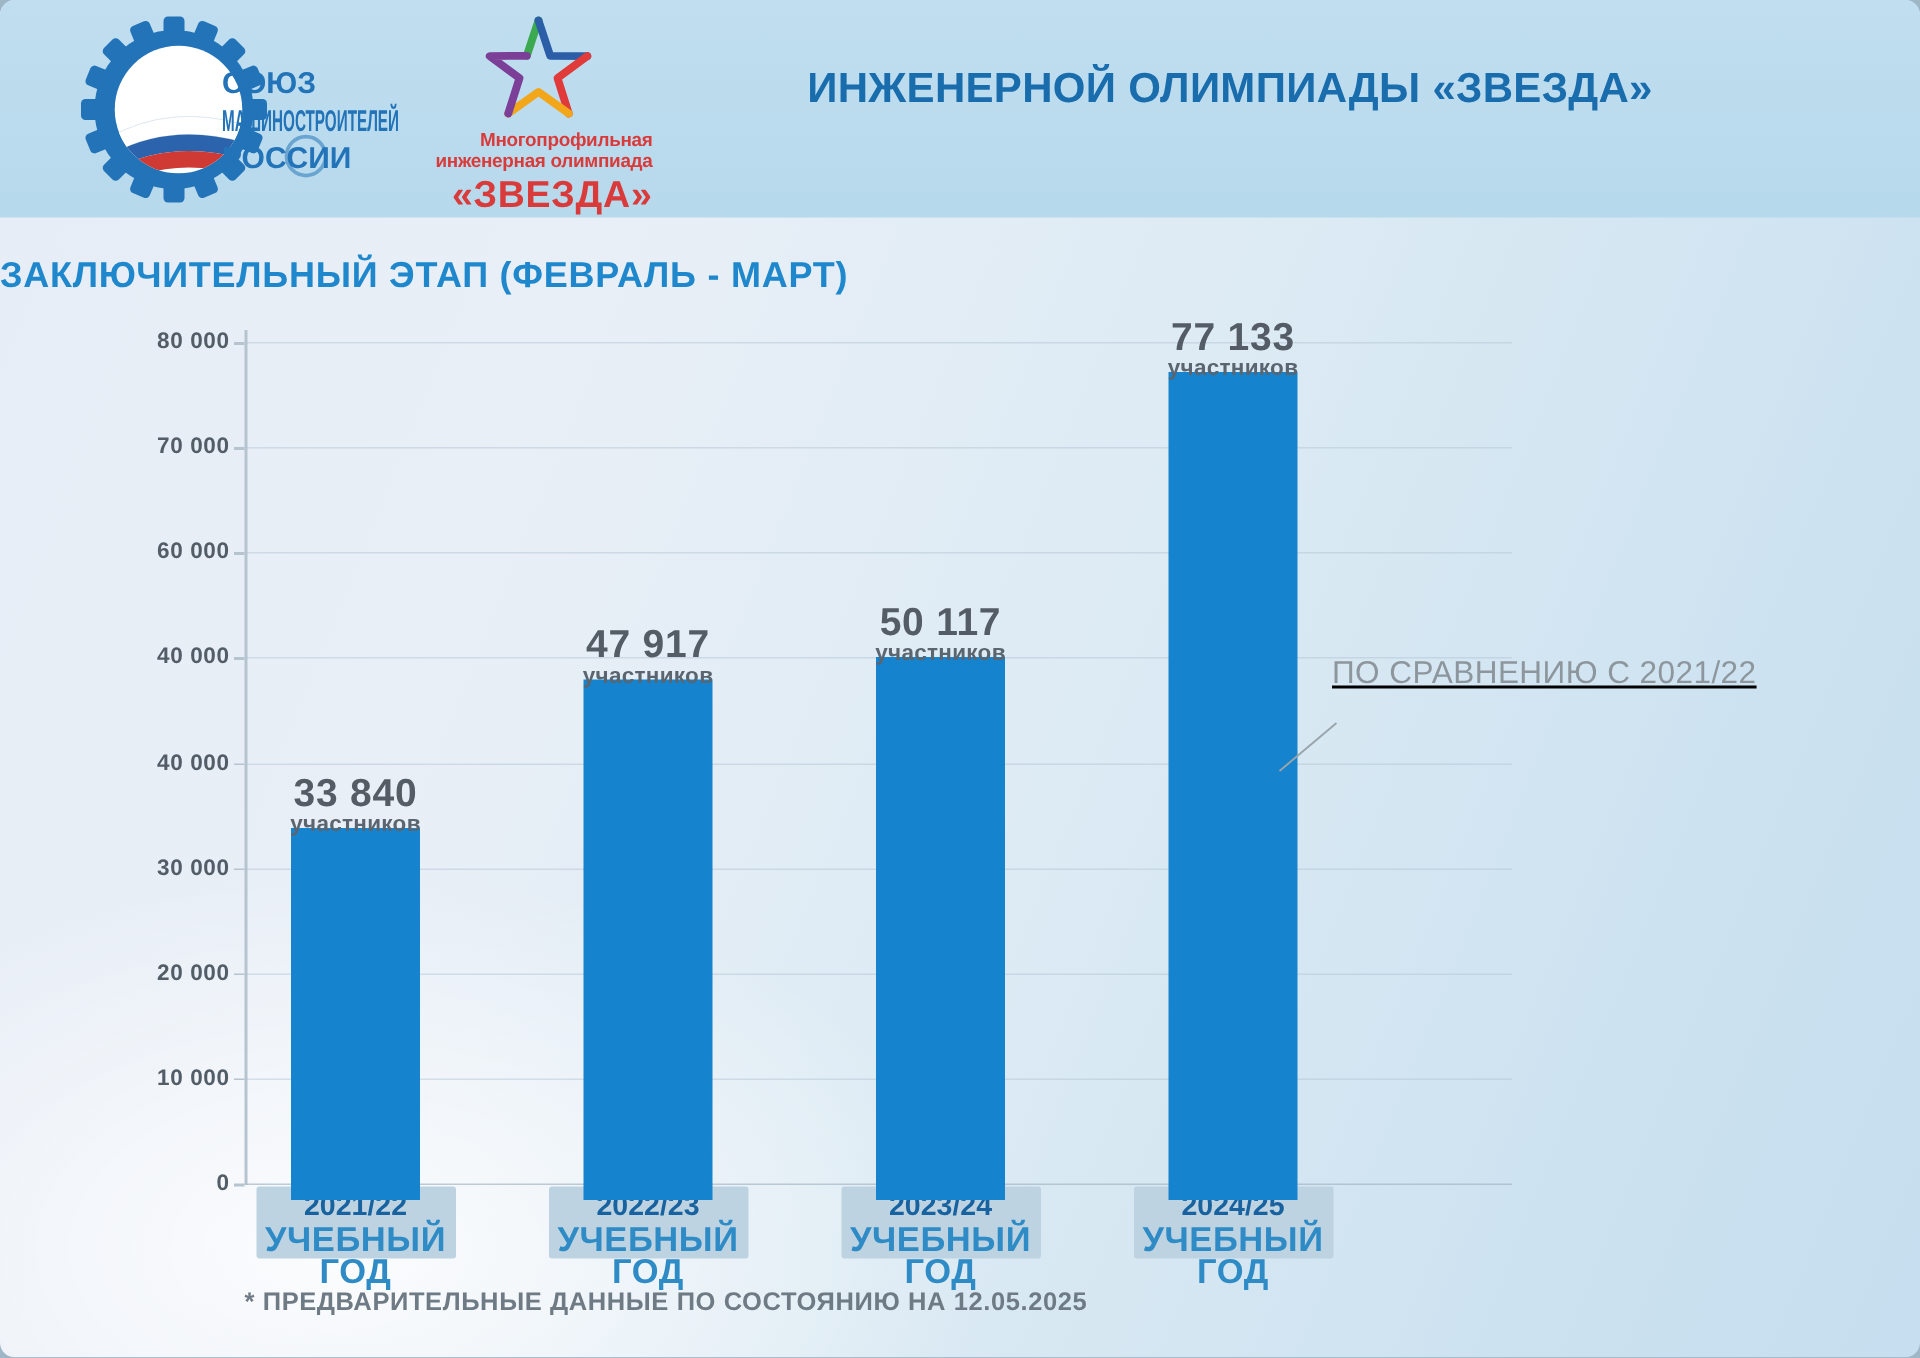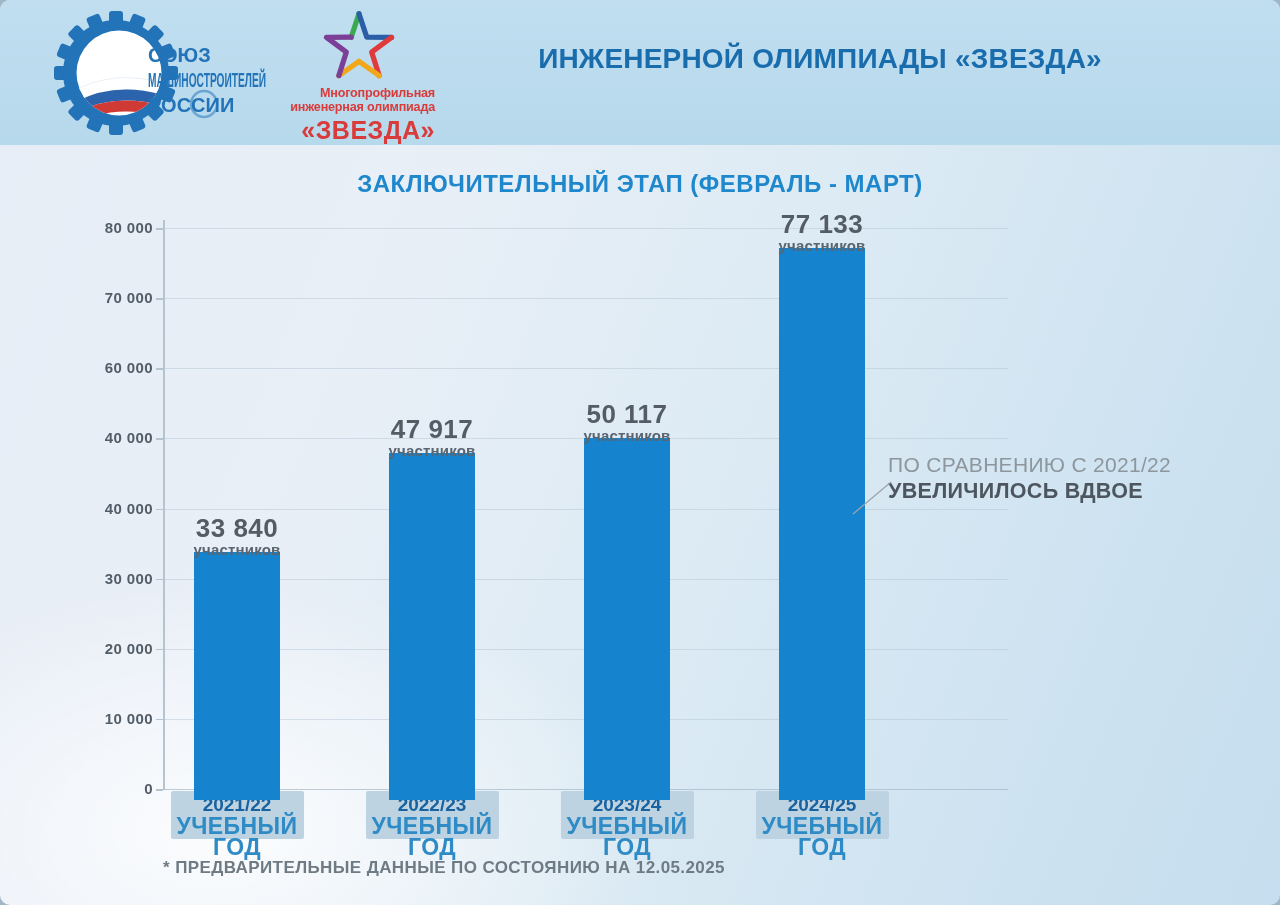--- a/index.html
+++ b/index.html
@@ -24,21 +24,21 @@
   }
   
   #logo-union{position:absolute;left:52px;top:6px;width:215px;height:134px;}
   
   #logo-star{position:absolute;left:283px;top:8px;width:152px;height:134px;text-align:right;}
   #logo-star svg{display:block;margin:0 auto;}
   .star-small-line{font-size:12.6px;font-weight:700;color:#d93b3b;letter-spacing:-.2px;line-height:14px;}
   .star-big-line{font-size:25px;font-weight:800;color:#d93b3b;letter-spacing:.5px;margin-top:2px;}
   
   #subtitle{
-    position:absolute;left:0;top:170px;width:1280px;text-align:center;
+    position:absolute;left:0;top:170px;width:1280px;text-align:left;
     font-size:24px;font-weight:800;color:#1f88cd;letter-spacing:.5px;
   }
   
   #plot{position:absolute;left:0;top:0;width:1280px;height:905px;}
   .gridline{position:absolute;height:1px;background:rgba(176,193,208,.45);z-index:0;}
   .gridline.zero{background:rgba(160,178,194,.65);}
   .y-axis-line{position:absolute;width:1.5px;background:#b6c4d0;z-index:0;}
   .tickmark{position:absolute;height:1.5px;width:7px;background:#b6c4d0;z-index:0;}
   .ytick{
     position:absolute;width:70px;text-align:right;
@@ -48,21 +48,21 @@
   .bar-label{position:absolute;text-align:center;z-index:3;margin-top:12px;}
   .bar-label .num{font-size:26px;font-weight:700;color:#545c66;letter-spacing:.5px;line-height:28px;}
   .bar-label .sub{font-size:15px;font-weight:600;color:#5a6570;letter-spacing:.2px;line-height:16px;}
   .xbox{
     position:absolute;z-index:1;background:#bdd3e2;border-radius:2px;
     text-align:center;padding-top:3px;
   }
   .xbox .year{font-size:19px;font-weight:800;color:#17629f;line-height:22px;}
   .xbox .yearword{font-size:23px;font-weight:600;color:#2e8bc5;letter-spacing:.4px;line-height:21px;}
   
-  #annotation{position:absolute;left:888px;top:452px;width:300px;z-index:3;}
+  #annotation{position:absolute;left:888px;top:436px;width:300px;z-index:3;text-decoration:underline;}
   #annotation .a1{font-size:21px;font-weight:500;color:#8d969d;letter-spacing:.3px;line-height:26px;}
   #annotation .a2{font-size:21.5px;font-weight:800;color:#4d565f;letter-spacing:.3px;line-height:27px;}
   #leader{position:absolute;left:848px;top:476px;z-index:3;}
   
   #footnote{
     position:absolute;left:163px;top:858px;
     font-size:17px;font-weight:600;color:#6e7a84;letter-spacing:.4px;z-index:3;
   }
 </style>
 </head>
@@ -195,21 +195,20 @@
       </div>
       <div class="bar" style="left: 779px; top: 248.105px; width: 86px; height: 551.895px; background: rgb(21, 131, 205);"></div>
       <div class="bar-label" style="left: 732px; width: 180px; top: 198.105px;">
         <div class="num">77 133</div>
         <div class="sub">участников</div>
       </div>
     </div>
 
   <div id="annotation">
     <div class="a1">ПО СРАВНЕНИЮ С 2021/22</div>
-    <div class="a2">УВЕЛИЧИЛОСЬ ВДВОЕ</div>
   </div>
   <svg id="leader" width="50" height="42">
     <line x1="5" y1="38" x2="43" y2="6" stroke="#9aa4ab" stroke-width="1.3"></line>
   </svg>
 
   <div id="footnote">* ПРЕДВАРИТЕЛЬНЫЕ ДАННЫЕ ПО СОСТОЯНИЮ НА 12.05.2025</div>
 
 </div>
 
 </body></html>

